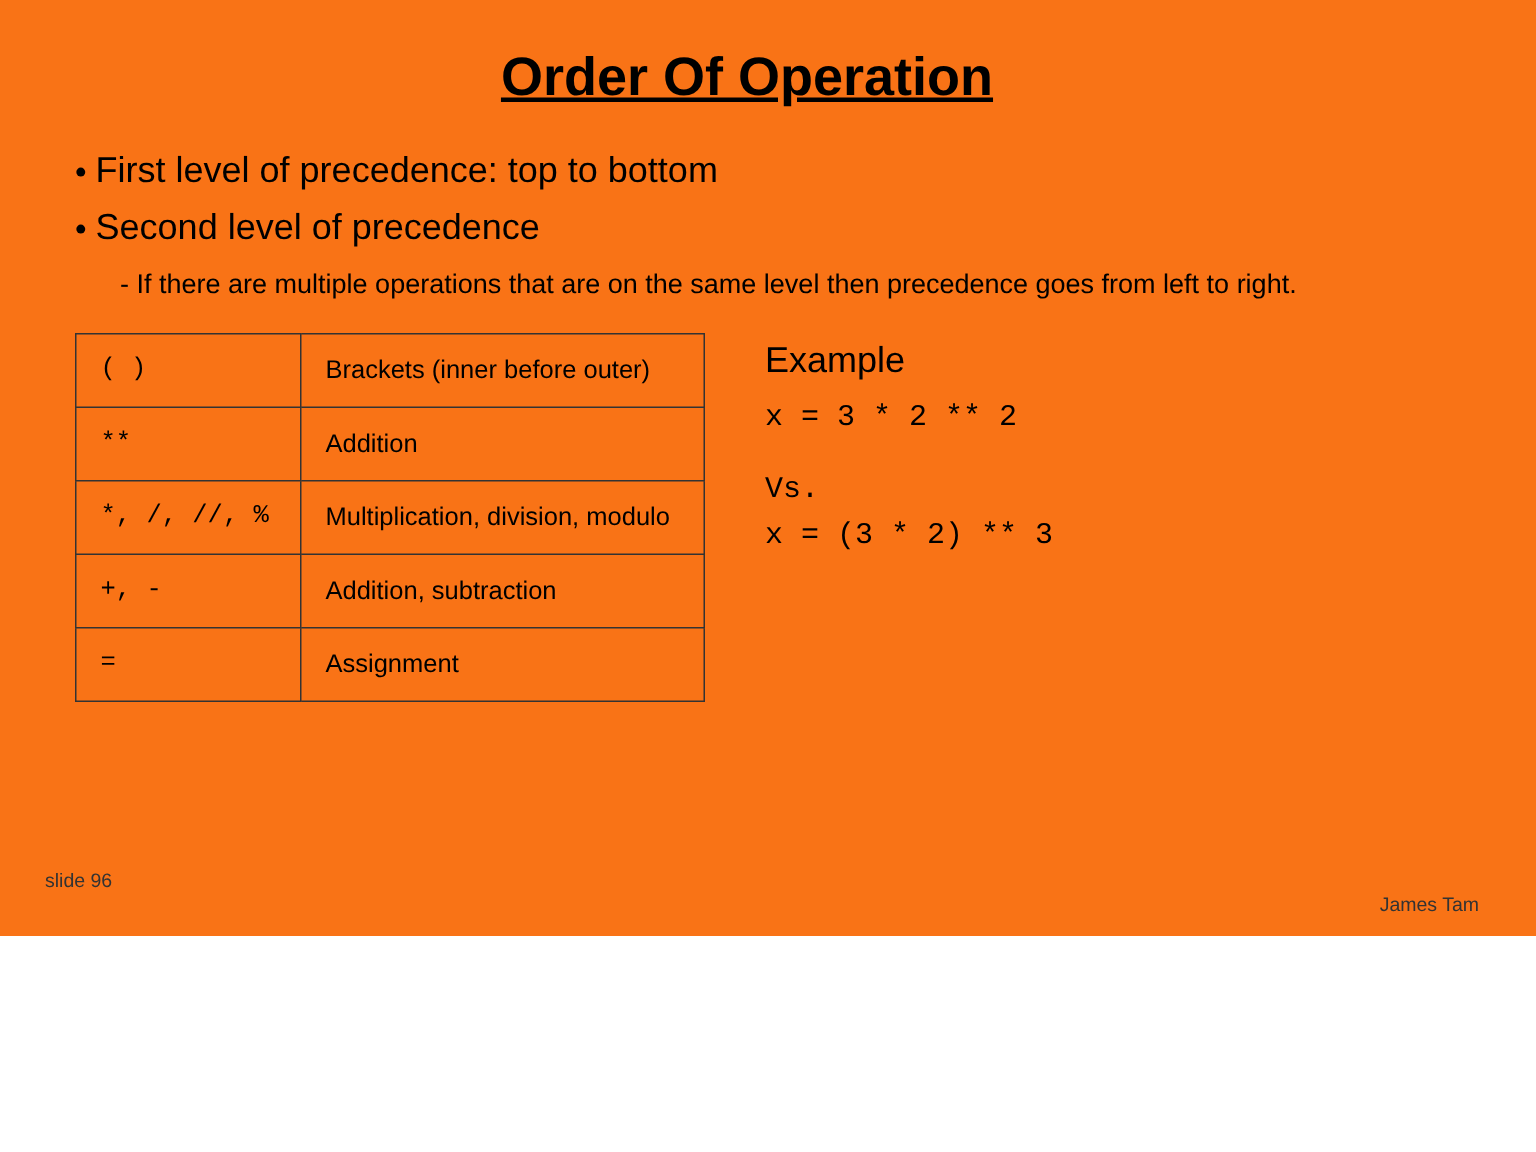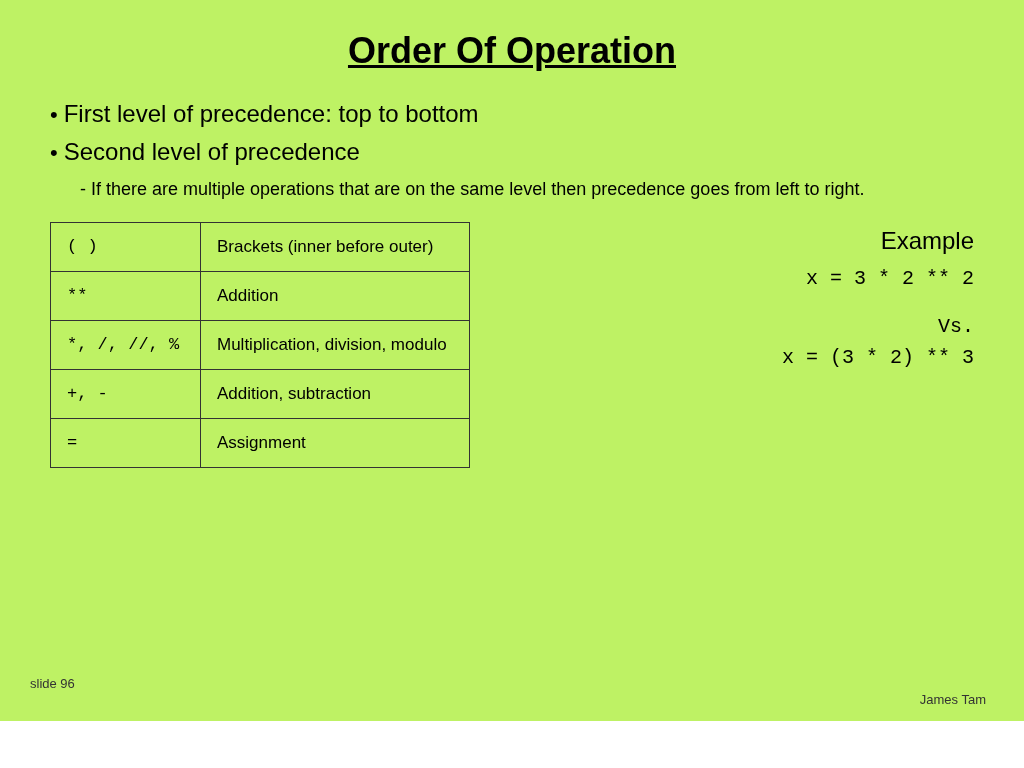--- a/index.html
+++ b/index.html
@@ -8,23 +8,23 @@
       background: #ffffff;
       font-family: Arial, sans-serif;
       width: 1024px;
       height: 768px;
       overflow: hidden;
       position: relative;
     }
 
     .slide {
       width: 1024px;
-      height: 721px;
-      background: #bef264;
-      padding: 30px 50px 20px 50px;
+      height: 624px;
+      background: #f97316;
+      padding: 30px 78px 20px 50px;
       position: relative;
     }
 
     .title {
       text-align: center;
       font-size: 36px;
       font-weight: bold;
       text-decoration: underline;
       margin-bottom: 28px;
       font-family: Arial, sans-serif;
@@ -77,21 +77,20 @@
       font-family: 'Courier New', monospace;
       font-size: 17px;
       width: 150px;
     }
 
     .example-area {
       flex: 1;
       font-family: 'Courier New', monospace;
       font-size: 20px;
       padding-top: 5px;
-      text-align: right;
     }
 
     .example-title {
       font-family: Arial, sans-serif;
       font-size: 24px;
       font-weight: normal;
       margin-bottom: 8px;
     }
 
     .example-code {

